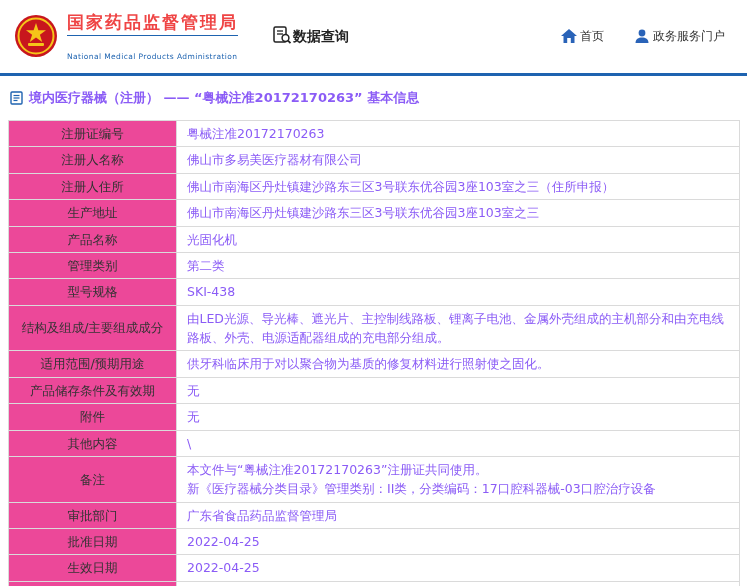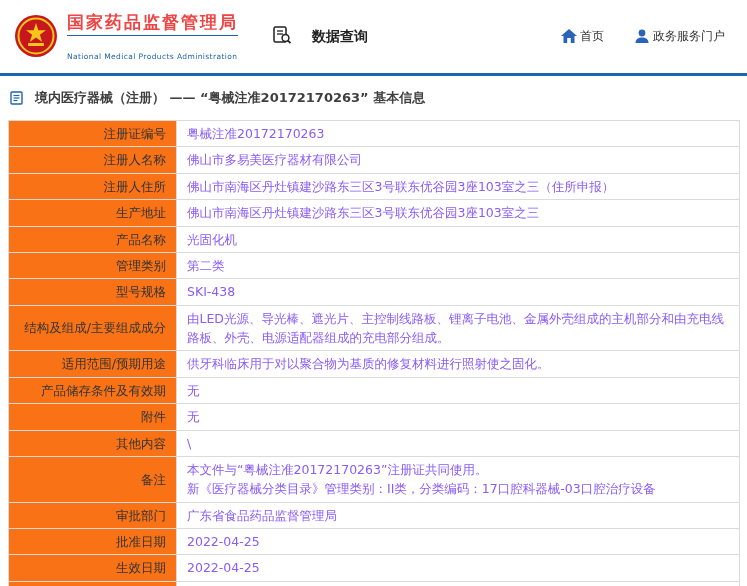--- a/index.html
+++ b/index.html
@@ -10,49 +10,48 @@
     color:#333; font-size:12.5px; overflow:hidden;
   }
 
   
   .header { display:flex; align-items:center; height:73px; padding:0 16px 0 14px; }
   .brand { display:flex; align-items:center; gap:9px; }
   .emblem svg { display:block; }
   .brand-text { display:flex; flex-direction:column; }
   .brand-title { color:#ef4444; font-size:17px; font-weight:bold; letter-spacing:2px; line-height:1.2; }
   .brand-sub { color:#1e63b0; font-size:7.5px; letter-spacing:.4px; margin-top:3px; border-top:1px solid #1e63b0; padding-top:16px; }
-  .query { display:flex; align-items:center; gap:20px; margin-left:34px; font-size:14px; font-weight:bold; color:#222; cursor:pointer; }
+  .query { display:flex; align-items:center; gap:1px; margin-left:34px; font-size:14px; font-weight:bold; color:#222; cursor:pointer; }
   .spacer { flex:1; }
   .nav { display:flex; gap:30px; margin-right:6px; }
   .nav-item { display:flex; flex-direction:row; align-items:center; gap:3px; font-size:12px; color:#333; cursor:pointer; }
   .nav-icon svg { display:block; }
 
   .blue-line { height:3px; background:#1e63b0; }
 
   
   .breadcrumb {
-    display:flex; align-items:center; gap:12px;
+    display:flex; align-items:center; gap:6px;
     padding:13px 10px 11px 10px;
-    color:#404040; font-size:13px; font-weight:bold;
+    color:#8b5cf6; font-size:13px; font-weight:bold;
   }
   .bc-icon svg { display:block; }
 
   
   table.info { border-collapse:collapse; width:732px; margin:2px 7px 0 8px; table-layout:fixed; }
   table.info th, table.info td {
     border:1px solid #dadada;
     padding:3px 10px;
     line-height:1.55;
     font-size:12.5px;
     vertical-align:middle;
   }
   table.info th {
-    background:#f97316;
+    background:#ec4899;
     width:168px;
-    text-align:right;
     font-weight:normal;
     color:#333;
   }
   table.info td {
     text-align:left;
     color:#8b5cf6;
     white-space:pre-line;
     word-break:break-all;
   }
 </style>

